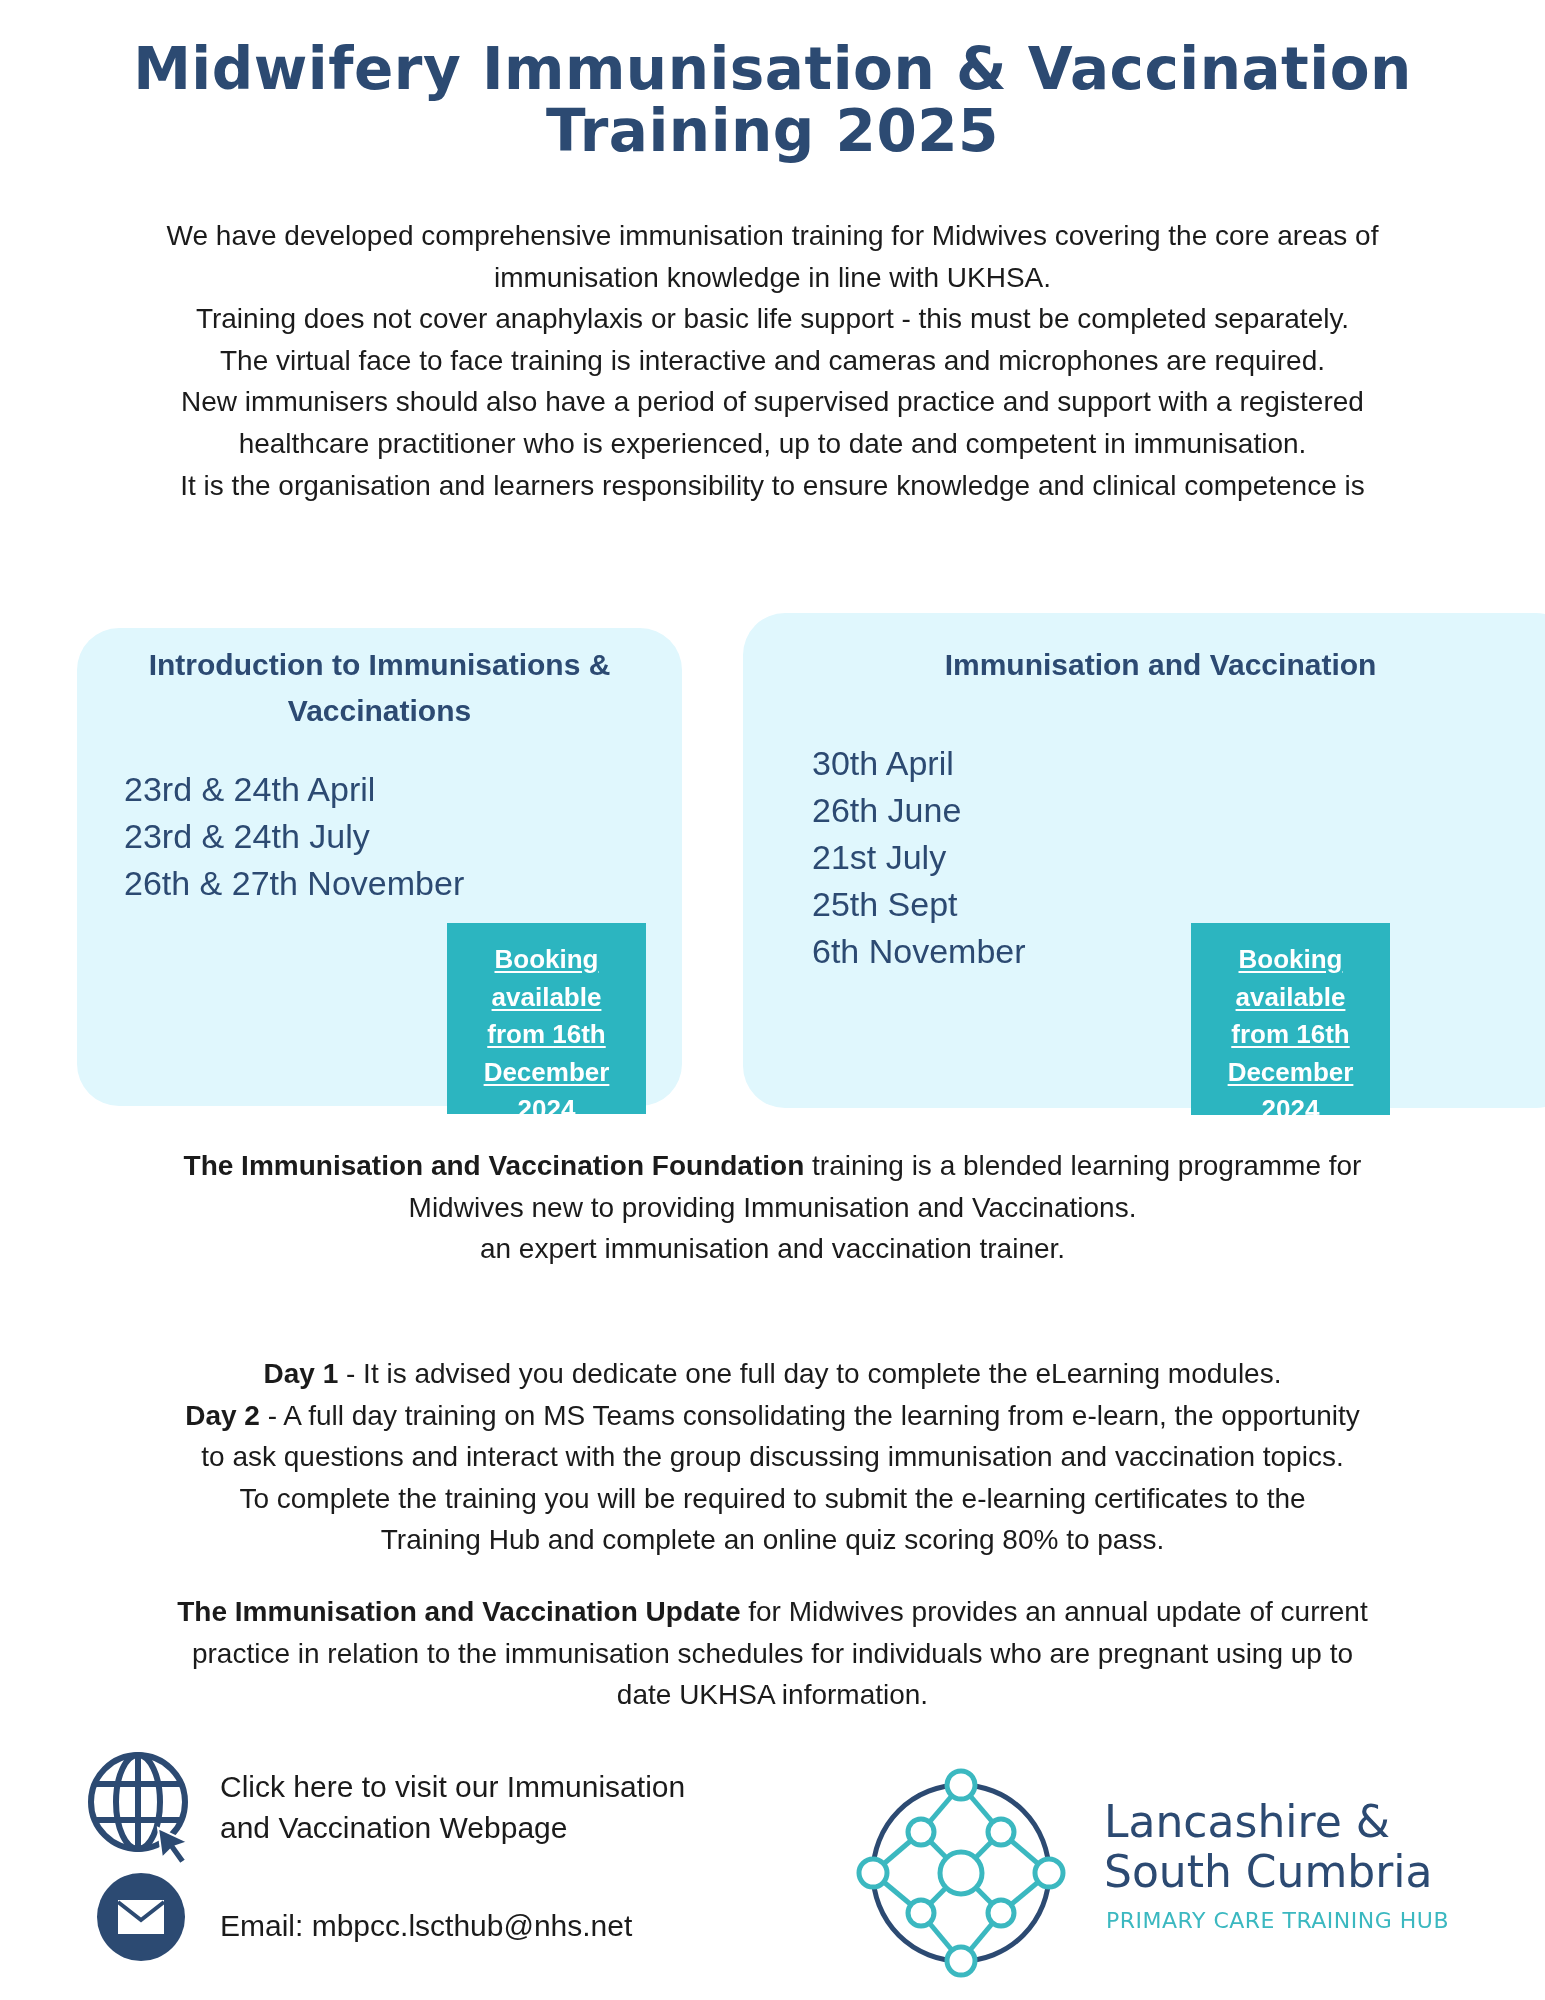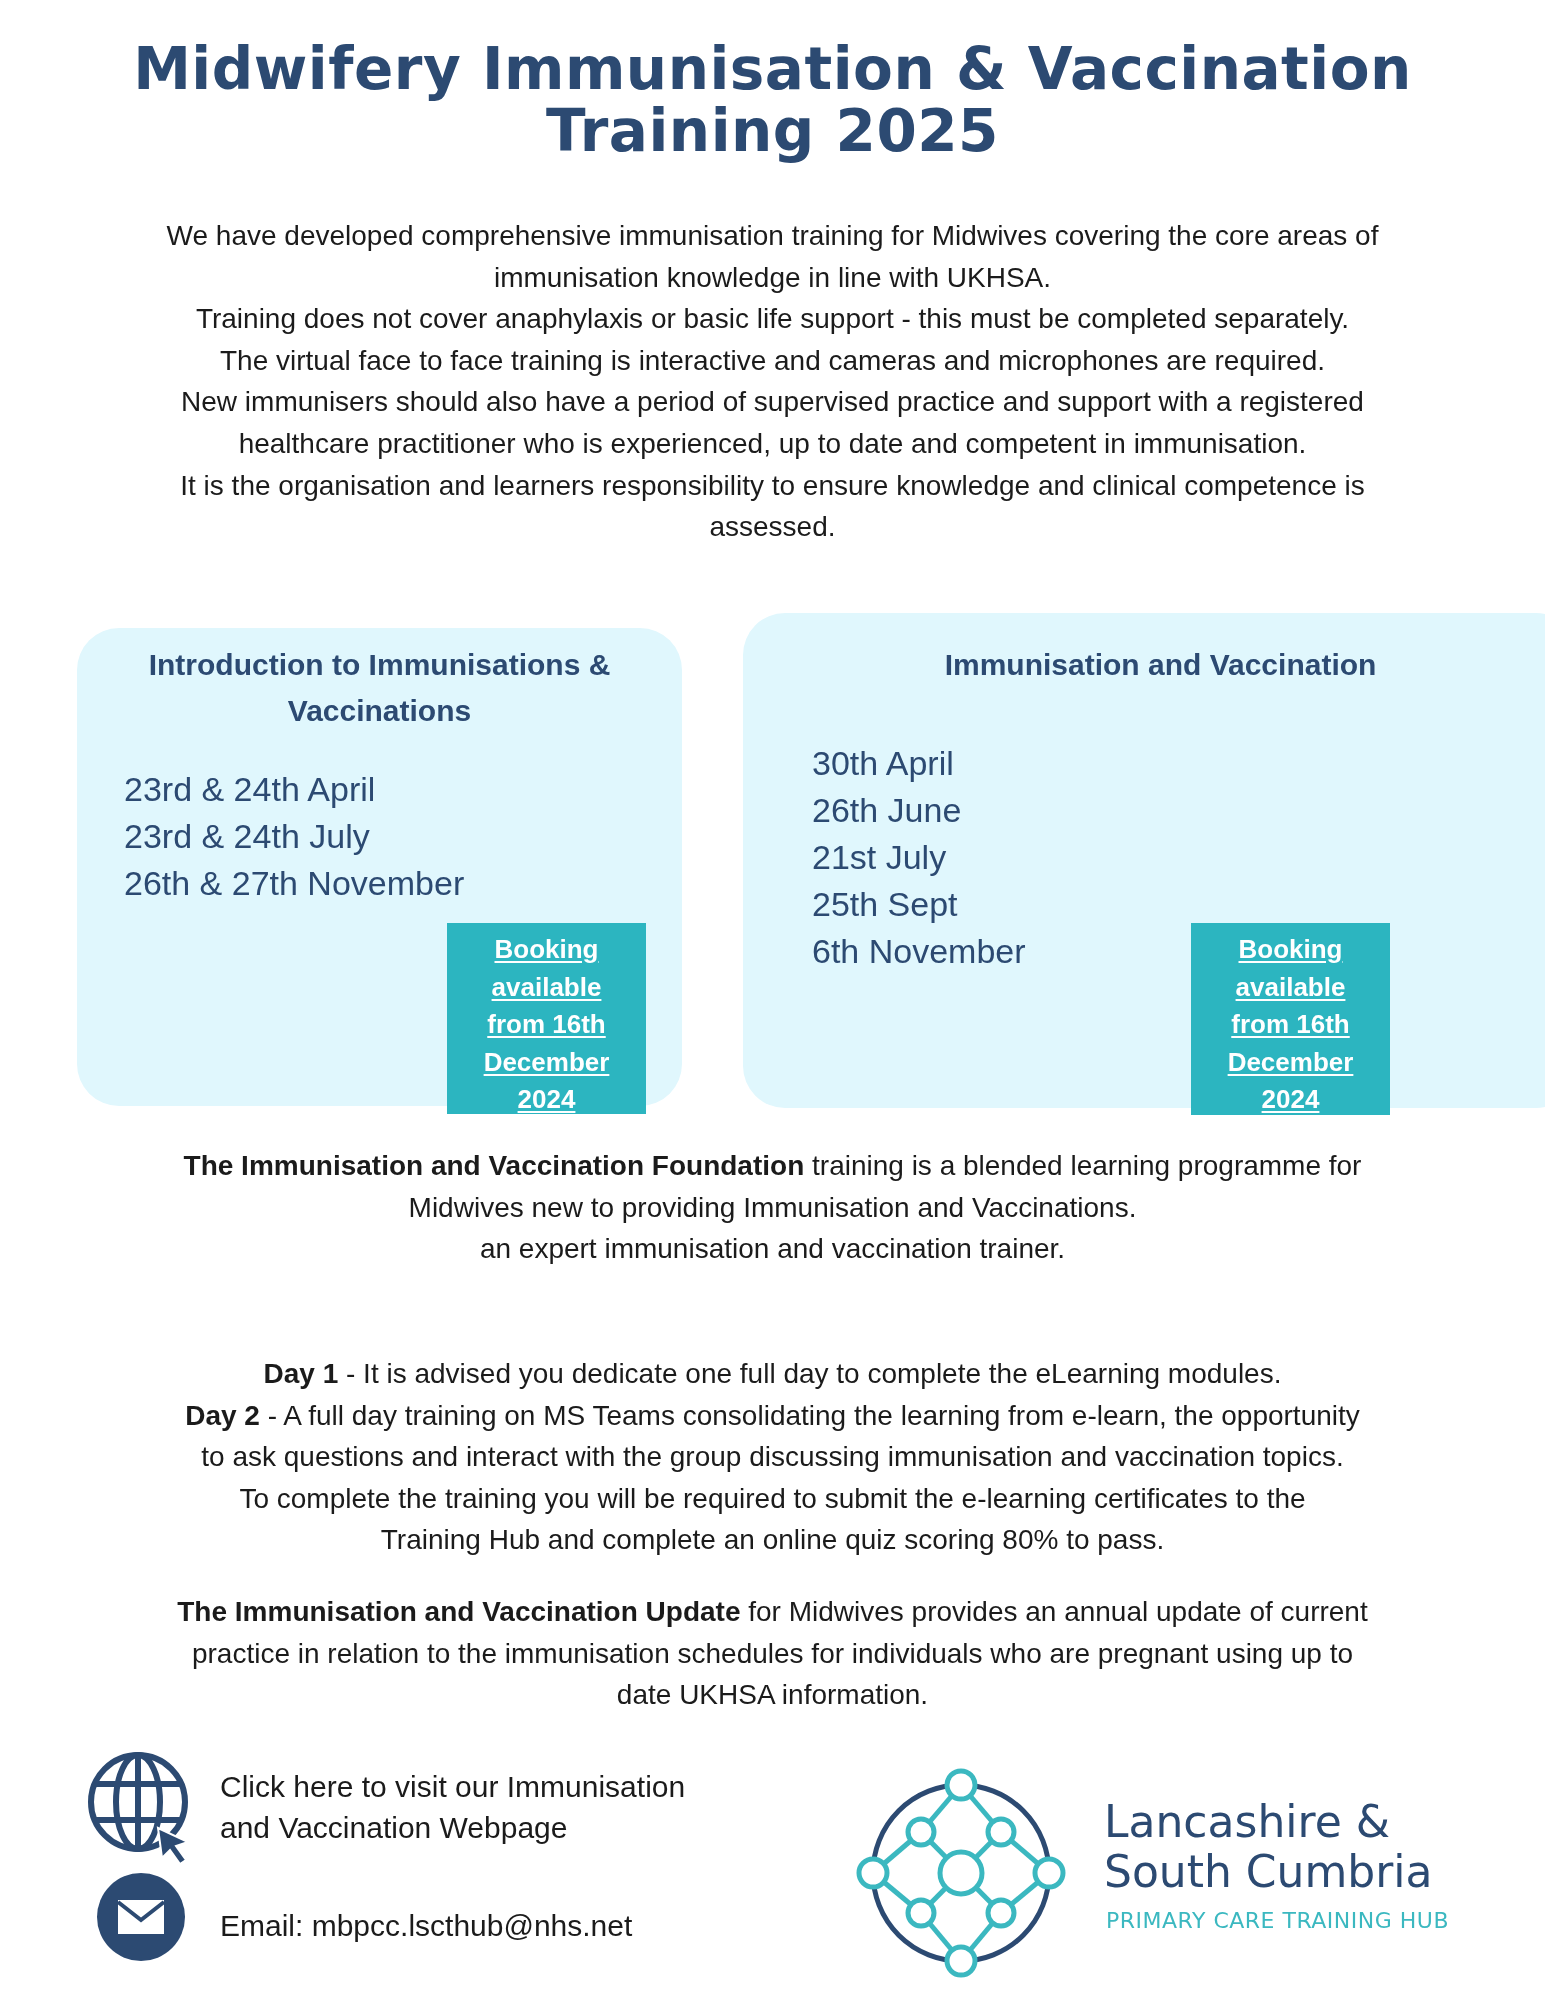--- a/index.html
+++ b/index.html
@@ -8,21 +8,21 @@
   .title{position:absolute;left:0;width:1545px;top:38px;text-align:center;color:#2c4a72;font-family:"DejaVu Sans","Liberation Sans",sans-serif;font-weight:bold;font-size:58px;line-height:62px;letter-spacing:0.5px;}
   .title .line{display:block;white-space:nowrap;}
   .para{position:absolute;left:40px;width:1465px;text-align:center;font-size:28px;line-height:41.6px;color:#1b1b1b;}
   .para .ln{display:block;white-space:nowrap;}
   .para b{font-weight:bold;}
   .card{position:absolute;background:#e0f7fd;border-radius:42px;}
   .card-title{position:absolute;left:0;right:0;text-align:center;color:#2c4a72;font-weight:bold;font-size:30px;line-height:46px;}
   .card-title .ln{display:block;white-space:nowrap;}
   .dates{position:absolute;color:#2c4a72;font-size:34px;line-height:47px;}
   .dates .d{display:block;white-space:nowrap;}
-  .booking{position:absolute;background:#2cb5c0;color:#ffffff;text-align:center;font-weight:bold;font-size:26px;line-height:37.6px;padding-top:8px;box-sizing:border-box;cursor:pointer;}
+  .booking{position:absolute;background:#2cb5c0;color:#ffffff;text-align:center;font-weight:bold;font-size:26px;line-height:37.6px;padding-top:18px;box-sizing:border-box;cursor:pointer;}
   .booking .ln{display:block;text-decoration:underline;text-underline-offset:3px;white-space:nowrap;}
   .footer-text{position:absolute;font-size:30px;line-height:41px;color:#1b1b1b;white-space:nowrap;}
   .footer-text .ln{display:block;}
   .logo-name{position:absolute;color:#2c4a72;font-family:"DejaVu Sans","Liberation Sans",sans-serif;font-size:44px;line-height:50px;white-space:nowrap;}
   .logo-name .ln{display:block;}
   .logo-sub{position:absolute;color:#3bb8c0;font-family:"DejaVu Sans","Liberation Sans",sans-serif;font-size:22px;line-height:30px;letter-spacing:0.5px;white-space:nowrap;}
   a.link{color:inherit;text-decoration:none;}
 </style>
 </head>
 <body>
@@ -33,21 +33,20 @@
 </div>
 
 <div class="para" style="top:215px;">
   <span class="ln">We have developed comprehensive immunisation training for Midwives covering the core areas of</span>
   <span class="ln">immunisation knowledge in line with UKHSA.</span>
   <span class="ln">Training does not cover anaphylaxis or basic life support - this must be completed separately.</span>
   <span class="ln">The virtual face to face training is interactive and cameras and microphones are required.</span>
   <span class="ln">New immunisers should also have a period of supervised practice and support with a registered</span>
   <span class="ln">healthcare practitioner who is experienced, up to date and competent in immunisation.</span>
   <span class="ln">It is the organisation and learners responsibility to ensure knowledge and clinical competence is</span>
-  <span class="ln">assessed.</span>
 </div>
 
 <div class="card" style="left:77px;top:628px;width:605px;height:478px;">
   <div class="card-title" style="top:14px;">
     <span class="ln">Introduction to Immunisations &amp;</span>
     <span class="ln">Vaccinations</span>
   </div>
   <div class="dates" style="left:47px;top:138px;">
     <span class="d">23rd &amp; 24th April</span>
     <span class="d">23rd &amp; 24th July</span>

